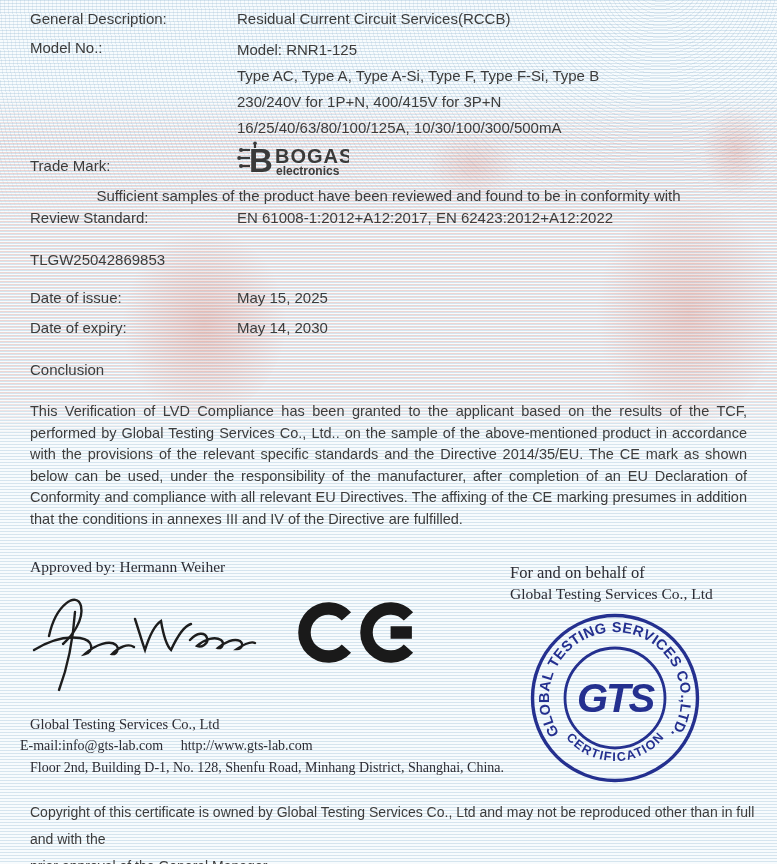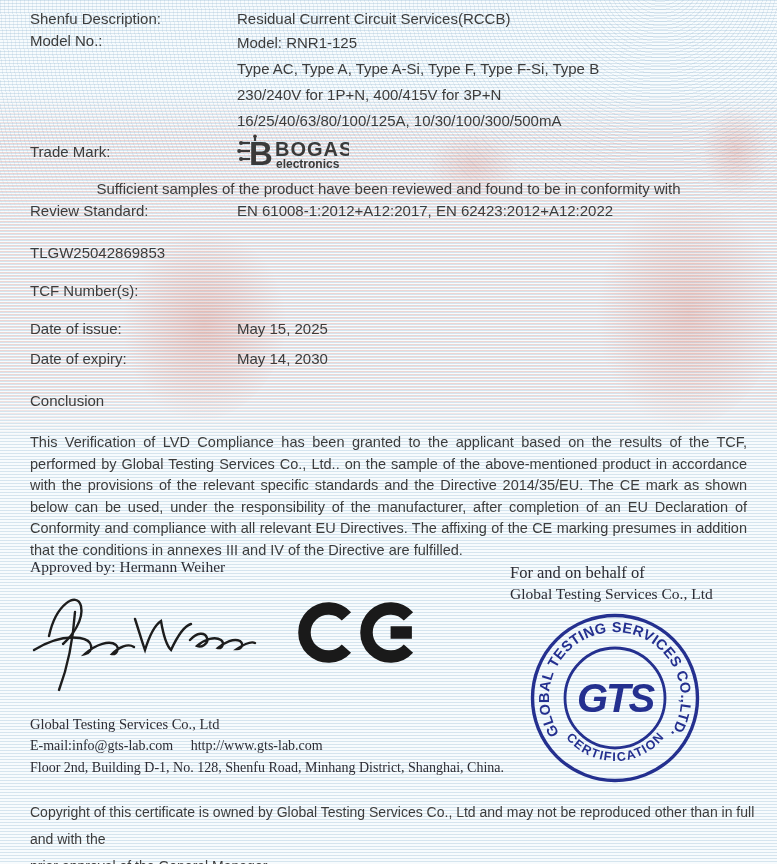--- a/index.html
+++ b/index.html
@@ -39,60 +39,60 @@
   .blob2{left:408px;top:118px;width:130px;height:95px;
     background:radial-gradient(closest-side,rgba(205,100,85,0.18),transparent 70%);}
   .blob3{left:596px;top:196px;width:185px;height:235px;
     background:radial-gradient(closest-side,rgba(205,100,85,0.24),rgba(205,100,85,0.10) 60%,transparent);}
   .blob4{left:688px;top:86px;width:95px;height:130px;
     background:radial-gradient(closest-side,rgba(205,100,85,0.20),transparent 70%);}
   
   .content{position:absolute;inset:0;padding:8px 30px 0 30px;font-size:15px;line-height:22px;}
   .row{display:flex;}
   .row .label{width:207px;flex-shrink:0;}
-  .mt7{}.mt8{margin-top:8px}.mt2{margin-top:0}
+  .mt7{margin-top:7px}.mt8{margin-top:8px}.mt2{margin-top:0}
   .mt20{margin-top:20px}.mt16{margin-top:16px}.mt14{margin-top:8px}
   .model-lines div{line-height:26px;}
   .statement{margin-top:8px;text-align:center;}
   .conclusion-heading{margin-top:20px;text-underline-offset:3px;}
   .conclusion-body{margin-top:20px;width:717px;text-align:justify;font-size:14.5px;line-height:21.5px;}
   
   .serif{font-family:Liberation Serif, serif;color:#2c2c34;}
   .approved{position:absolute;left:30px;top:558px;font-size:15.5px;}
   .signature{position:absolute;left:22px;top:586px;}
   .ce{position:absolute;left:298px;top:598px;}
   .behalf{position:absolute;left:510px;top:562px;}
   .behalf .l1{font-size:16.5px;line-height:21px;}
   .behalf .l2{font-size:15.5px;line-height:21px;}
   .stamp{position:absolute;left:529px;top:612px;}
   .f-company{position:absolute;left:30px;top:716px;font-size:14.5px;}
-  .f-email{position:absolute;left:30px;top:738px;font-size:14px;}
+  .f-email{position:absolute;left:20px;top:738px;font-size:14px;}
   .f-email span{margin-right:14px;}
   .f-address{position:absolute;left:30px;top:760px;font-size:14px;}
   .copyright{position:absolute;left:30px;top:799px;font-size:14px;line-height:27px;color:#3c3c3c;}
   
-  .logo-row{align-items:center;margin-top:0;}
+  .logo-row{align-items:flex-end;margin-top:0;}
 </style>
 </head>
 <body>
 
 <div class="page">
 
   <div class="bg-lines"></div>
   <div class="bg-rings"></div>
   <div class="bg-pinkband"></div>
   <div class="map-blob blob1"></div>
   <div class="map-blob blob2"></div>
   <div class="map-blob blob3"></div>
   <div class="map-blob blob4"></div>
 
   <div class="content">
 
     <div class="row">
-      <div class="label">Shenfu Description:</div>
+      <div class="label">General Description:</div>
       <div>Residual Current Circuit Services(RCCB)</div>
     </div>
 
     <div class="row mt7">
       <div class="label">Model No.:</div>
       <div class="model-lines">
         <div>Model: RNR1-125</div>
         <div>Type AC, Type A, Type A-Si, Type F, Type F-Si, Type B</div>
         <div>230/240V for 1P+N, 400/415V for 3P+N</div>
         <div>16/25/40/63/80/100/125A, 10/30/100/300/500mA</div>
@@ -122,23 +122,20 @@
 
     <div class="row mt2">
       <div class="label">Review Standard:</div>
       <div>EN 61008-1:2012+A12:2017, EN 62423:2012+A12:2022</div>
     </div>
 
     <div class="row mt20">
       <div>TLGW25042869853</div>
     </div>
 
-    <div class="row mt16">
-      <div class="label">TCF Number(s):</div>
-    </div>
 
     <div class="row mt16">
       <div class="label">Date of issue:</div>
       <div>May 15, 2025</div>
     </div>
 
     <div class="row mt14">
       <div class="label">Date of expiry:</div>
       <div>May 14, 2030</div>
     </div>

